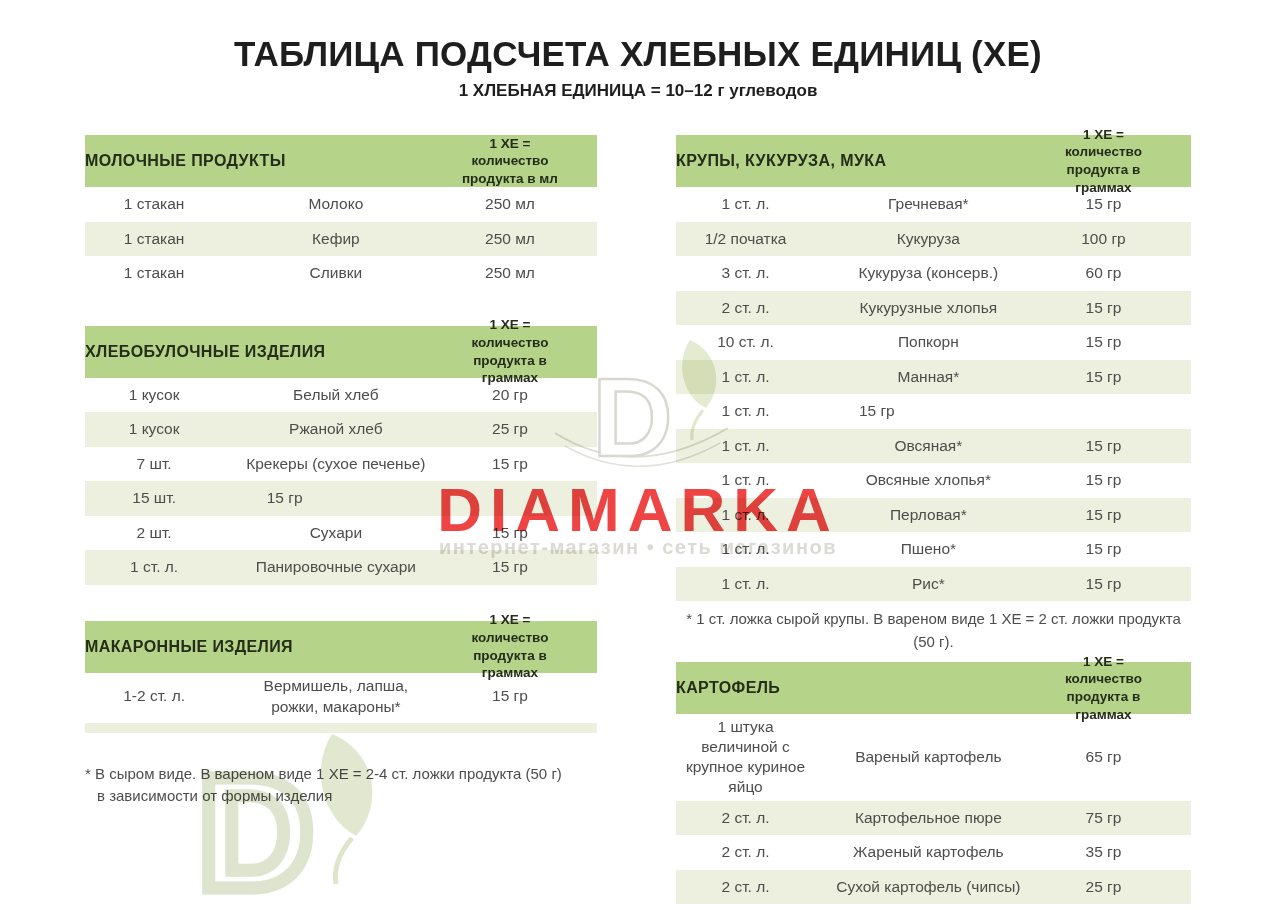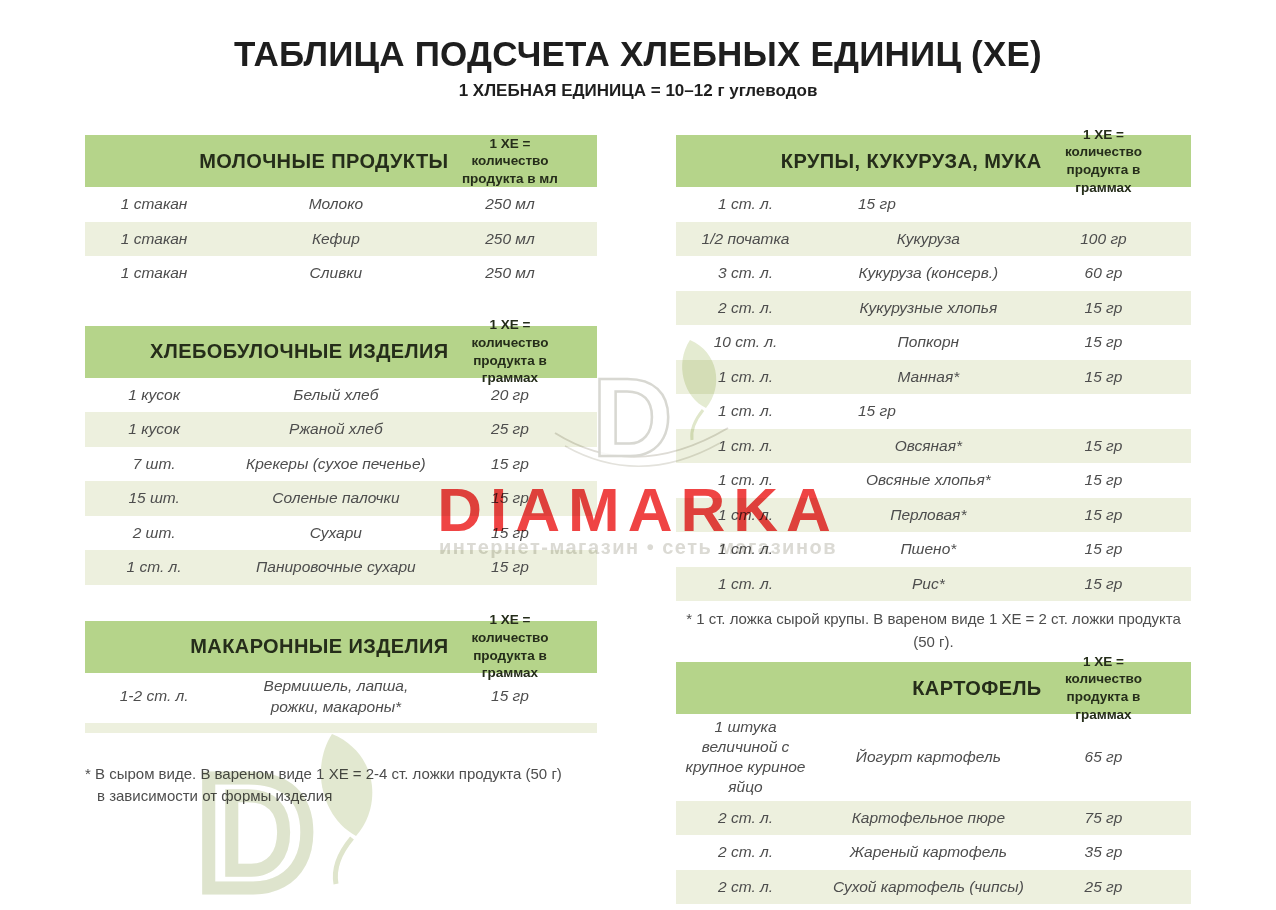--- a/index.html
+++ b/index.html
@@ -19,23 +19,23 @@
   .page-title{font-size:35px;font-weight:bold;color:var(--title-text);letter-spacing:0.2px;line-height:44px;}
   .page-subtitle{font-size:17px;font-weight:bold;color:var(--title-text);margin-top:4px;line-height:22px;}
 
   
   .columns{display:flex;padding:0 85px;gap:79px;margin-top:33px;position:relative;z-index:1;}
   .col-left{width:512px;flex:0 0 512px;}
   .col-right{width:515px;flex:0 0 515px;}
 
   
   .thead{display:flex;height:52px;background:var(--header-green);align-items:center;}
-  .thead-title{width:71%;text-align:right;font-weight:bold;font-size:20px;color:var(--header-text);letter-spacing:0.4px;padding-left:24px;}
+  .thead-title{width:71%;text-align:left;font-weight:bold;font-size:16px;color:var(--header-text);letter-spacing:0.4px;}
   .thead-unit{width:24%;text-align:center;font-weight:bold;font-size:13.5px;line-height:1.3;color:var(--header-text);padding:0 6px;}
-  .trow{display:flex;align-items:center;min-height:34.5px;font-size:15.5px;color:var(--body-text);font-style:italic;}
+  .trow{display:flex;align-items:center;min-height:34.5px;font-size:15.5px;color:var(--body-text);}
   .trow.alt{background:var(--row-green);}
   .cell{text-align:center;line-height:1.3;}
   .cell.qty{width:27%;padding:3px 6px;}
   .cell.product{flex:1;white-space:pre-line;padding:3px 6px;}
   .cell.amount{width:24%;margin-right:5%;padding:3px 6px;}
 
   .t-bakery{margin-top:35px;}
   .t-pasta{margin-top:36px;}
   .t-pasta .trow{min-height:48px;}
   .endstrip{height:10px;background:var(--row-green);margin-top:2px;}
@@ -111,21 +111,20 @@
               <div class="cell product">Ржаной хлеб</div>
               <div class="cell amount">25 гр</div>
             </div>
             <div class="trow">
               <div class="cell qty">7 шт.</div>
               <div class="cell product">Крекеры (сухое печенье)</div>
               <div class="cell amount">15 гр</div>
             </div>
             <div class="trow alt">
               <div class="cell qty">15 шт.</div>
-              <div class="cell product">Соленые палочки</div>
               <div class="cell amount">15 гр</div>
             </div>
             <div class="trow">
               <div class="cell qty">2 шт.</div>
               <div class="cell product">Сухари</div>
               <div class="cell amount">15 гр</div>
             </div>
             <div class="trow alt">
               <div class="cell qty">1 ст. л.</div>
               <div class="cell product">Панировочные сухари</div>
@@ -160,20 +159,21 @@
     <div class="col-right">
 
       <section class="tcard t-grains">
         <div class="thead">
           <div class="thead-title">КРУПЫ, КУКУРУЗА, МУКА</div>
           <div class="thead-unit">1 ХЕ = количество продукта в граммах</div>
         </div>
         <div class="rows">
             <div class="trow">
               <div class="cell qty">1 ст. л.</div>
+              <div class="cell product">Гречневая*</div>
               <div class="cell amount">15 гр</div>
             </div>
             <div class="trow alt">
               <div class="cell qty">1/2 початка</div>
               <div class="cell product">Кукуруза</div>
               <div class="cell amount">100 гр</div>
             </div>
             <div class="trow">
               <div class="cell qty">3 ст. л.</div>
               <div class="cell product">Кукуруза (консерв.)</div>
@@ -231,21 +231,21 @@
       </div>
 
       <section class="tcard t-potato">
         <div class="thead">
           <div class="thead-title">КАРТОФЕЛЬ</div>
           <div class="thead-unit">1 ХЕ = количество продукта в граммах</div>
         </div>
         <div class="rows">
             <div class="trow">
               <div class="cell qty">1 штука величиной с крупное куриное яйцо</div>
-              <div class="cell product">Йогурт картофель</div>
+              <div class="cell product">Вареный картофель</div>
               <div class="cell amount">65 гр</div>
             </div>
             <div class="trow alt">
               <div class="cell qty">2 ст. л.</div>
               <div class="cell product">Картофельное пюре</div>
               <div class="cell amount">75 гр</div>
             </div>
             <div class="trow">
               <div class="cell qty">2 ст. л.</div>
               <div class="cell product">Жареный картофель</div>

